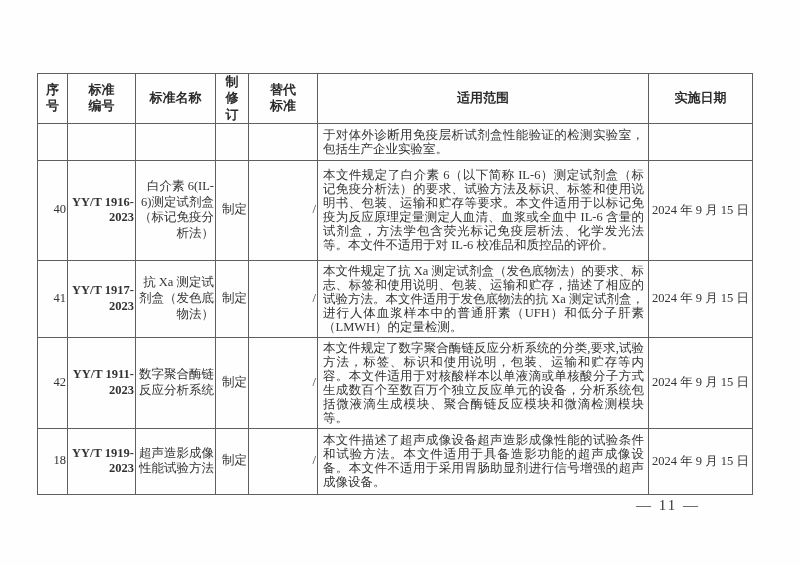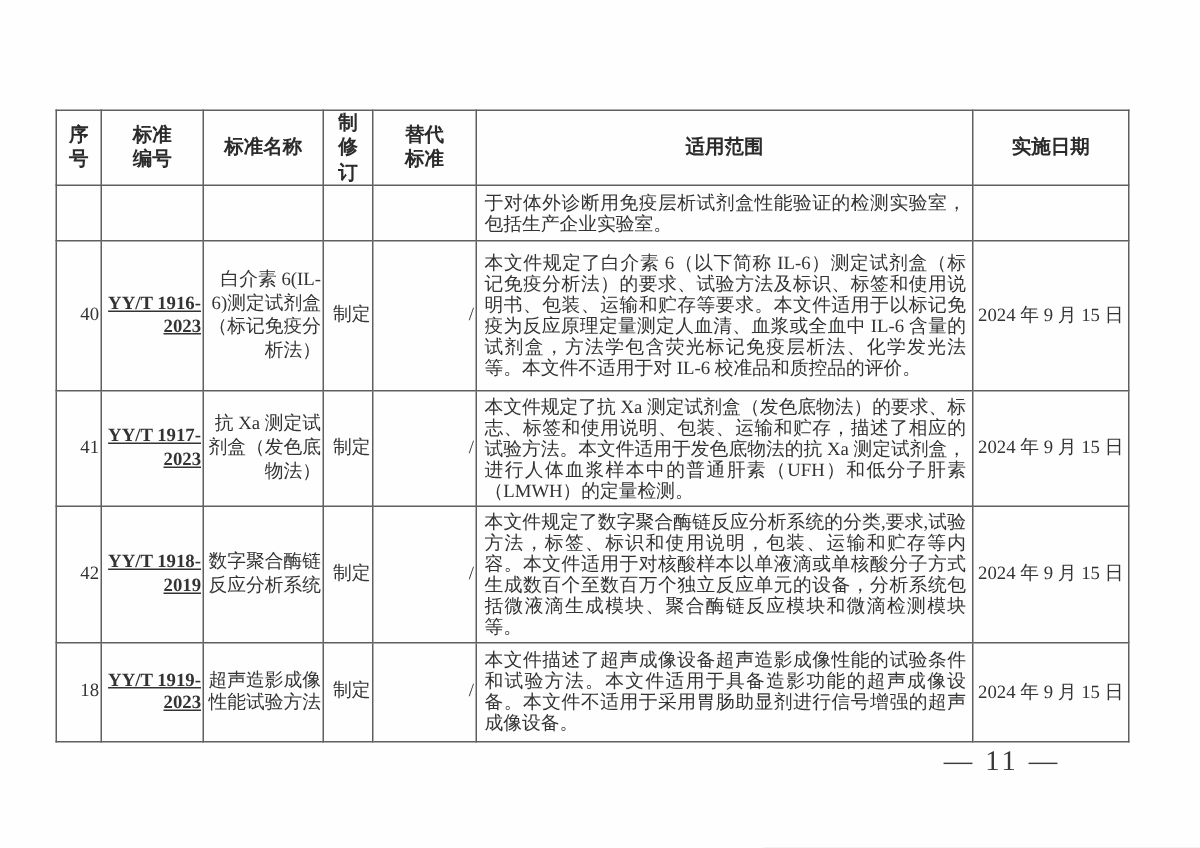--- a/index.html
+++ b/index.html
@@ -39,21 +39,20 @@
     height: 40px;
   }
   .cell-center {
     text-align: right;
     line-height: 1.25;
     padding: 2px 1px;
   }
   .cell-stdno {
     font-weight: bold;
     color: #2b2b2b;
-    text-decoration: underline;
   }
   .cell-scope {
     text-align: justify;
     line-height: 14px;
     padding: 3px 4px 3px 5px;
     margin-left: 40px;
   }
   .cell-date {
     text-align: center;
     font-size: 12px;
@@ -64,21 +63,21 @@
   tr.row-40 { height: 100px; }
   tr.row-41 { height: 75px; }
   tr.row-42 { height: 84px; }
   tr.row-43 { height: 66px; }
   .page-number {
     position: absolute;
     left: 608px;
     top: 497px;
     width: 120px;
     text-align: center;
-    font-size: 19px;
+    font-size: 15px;
     color: #3a3a3a;
     letter-spacing: 2px;
     white-space: nowrap;
   }
 </style>
 </head>
 <body>
 
 <div class="page">
 
@@ -134,21 +133,21 @@
       <td class="cell-center cell-stdno">YY/T 1917-2023</td>
       <td class="cell-center">抗 Xa 测定试剂盒（发色底物法）</td>
       <td class="cell-center">制定</td>
       <td class="cell-center">/</td>
       <td class="cell-scope">本文件规定了抗 Xa 测定试剂盒（发色底物法）的要求、标志、标签和使用说明、包装、运输和贮存，描述了相应的试验方法。本文件适用于发色底物法的抗 Xa 测定试剂盒，进行人体血浆样本中的普通肝素（UFH）和低分子肝素（LMWH）的定量检测。</td>
       <td class="cell-date">2024 年 9 月 15 日</td>
     </tr>
 
     <tr class="row-42">
       <td class="cell-center">42</td>
-      <td class="cell-center cell-stdno">YY/T 1918-2019</td>
+      <td class="cell-center cell-stdno">YY/T 1911-2023</td>
       <td class="cell-center">数字聚合酶链反应分析系统</td>
       <td class="cell-center">制定</td>
       <td class="cell-center">/</td>
       <td class="cell-scope">本文件规定了数字聚合酶链反应分析系统的分类,要求,试验方法，标签、标识和使用说明，包装、运输和贮存等内容。本文件适用于对核酸样本以单液滴或单核酸分子方式生成数百个至数百万个独立反应单元的设备，分析系统包括微液滴生成模块、聚合酶链反应模块和微滴检测模块等。</td>
       <td class="cell-date">2024 年 9 月 15 日</td>
     </tr>
 
     <tr class="row-43">
       <td class="cell-center">18</td>
       <td class="cell-center cell-stdno">YY/T 1919-2023</td>

